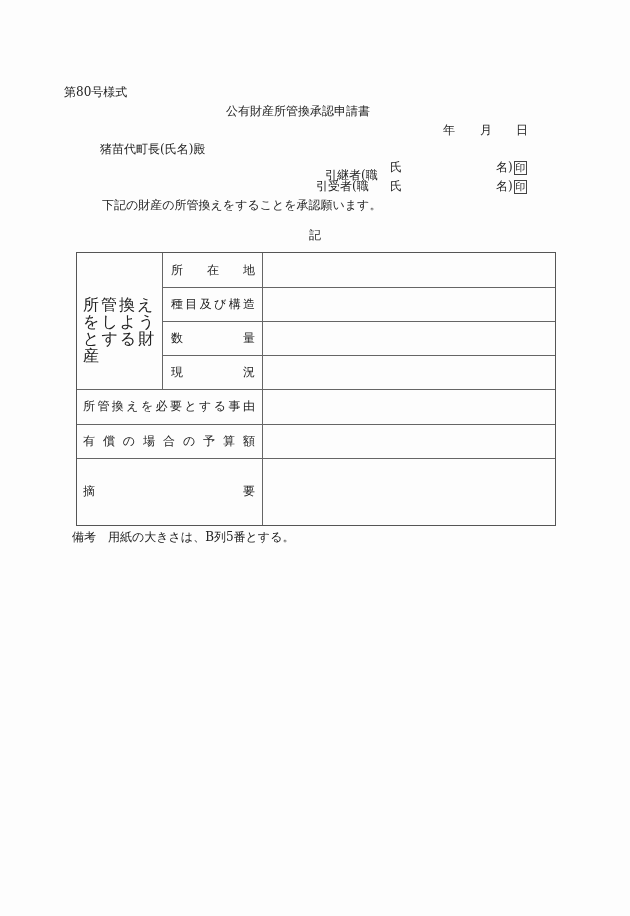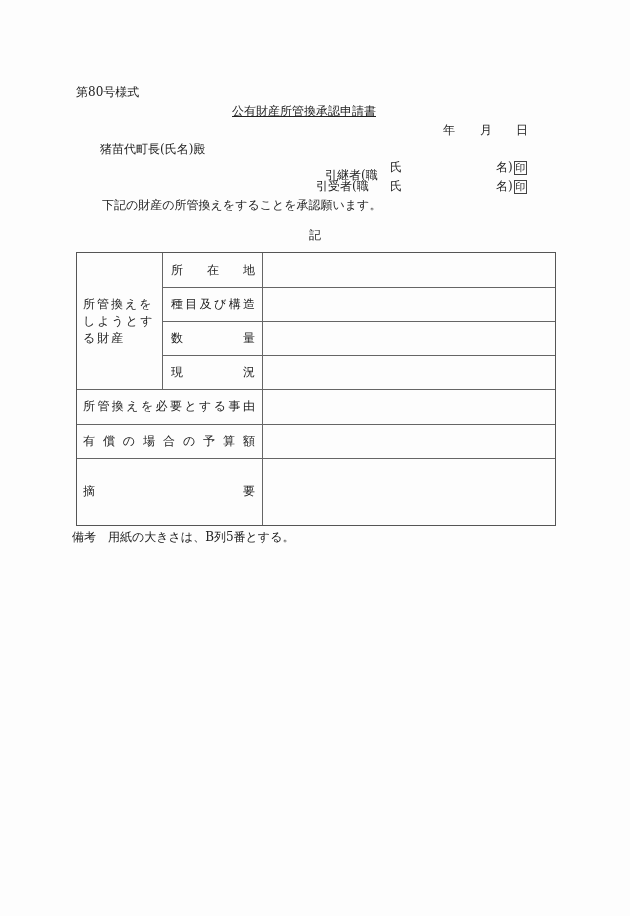--- a/index.html
+++ b/index.html
@@ -7,27 +7,27 @@
     width: 630px; height: 916px; background: #fdfdfd; position: relative;
     font-family: "DejaVu Serif", "Liberation Serif", serif; color: #222;
     font-size: 12px; overflow: hidden;
   }
   .abs { position: absolute; white-space: nowrap; line-height: 14px; }
   .seal { display: inline-block; border: 1px solid #444; width: 11px; height: 12px; line-height: 12px; font-size: 10px; text-align: center; vertical-align: middle; margin-left: 1px; }
   .tbl { position: absolute; left: 76px; top: 252px; width: 480px; height: 274px; border: 1px solid #555; box-sizing: border-box; }
   .hl { position: absolute; height: 0; border-top: 1px solid #666; }
   .vl { position: absolute; width: 0; border-left: 1px solid #666; }
   .cell-label { position: absolute; display: flex; justify-content: space-between; align-items: center; font-size: 12px; }
-  .cell-text { position: absolute; font-size: 12px; line-height: 17px; letter-spacing: 2px; }
+  .cell-text { position: absolute; font-size: 16px; line-height: 17px; letter-spacing: 2px; }
 </style>
 </head>
 <body>
 
-<div class="abs" style="left:76px;top:85px;">第80号様式</div>
-<div class="abs" style="left:232px;top:104px;text-decoration:underline;">公有財産所管換承認申請書</div>
+<div class="abs" style="left:64px;top:85px;">第80号様式</div>
+<div class="abs" style="left:226px;top:104px;">公有財産所管換承認申請書</div>
 
 <div class="abs" style="left:443px;top:123px;">年</div>
 <div class="abs" style="left:480px;top:123px;">月</div>
 <div class="abs" style="left:516px;top:123px;">日</div>
 
 <div class="abs" style="left:100px;top:142px;">猪苗代町長(氏名)殿</div>
 
 <div>
   <div class="abs" style="left:325px;top:168px;">引継者(職</div>
   <div class="abs" style="left:390px;top:160px;">氏</div>

